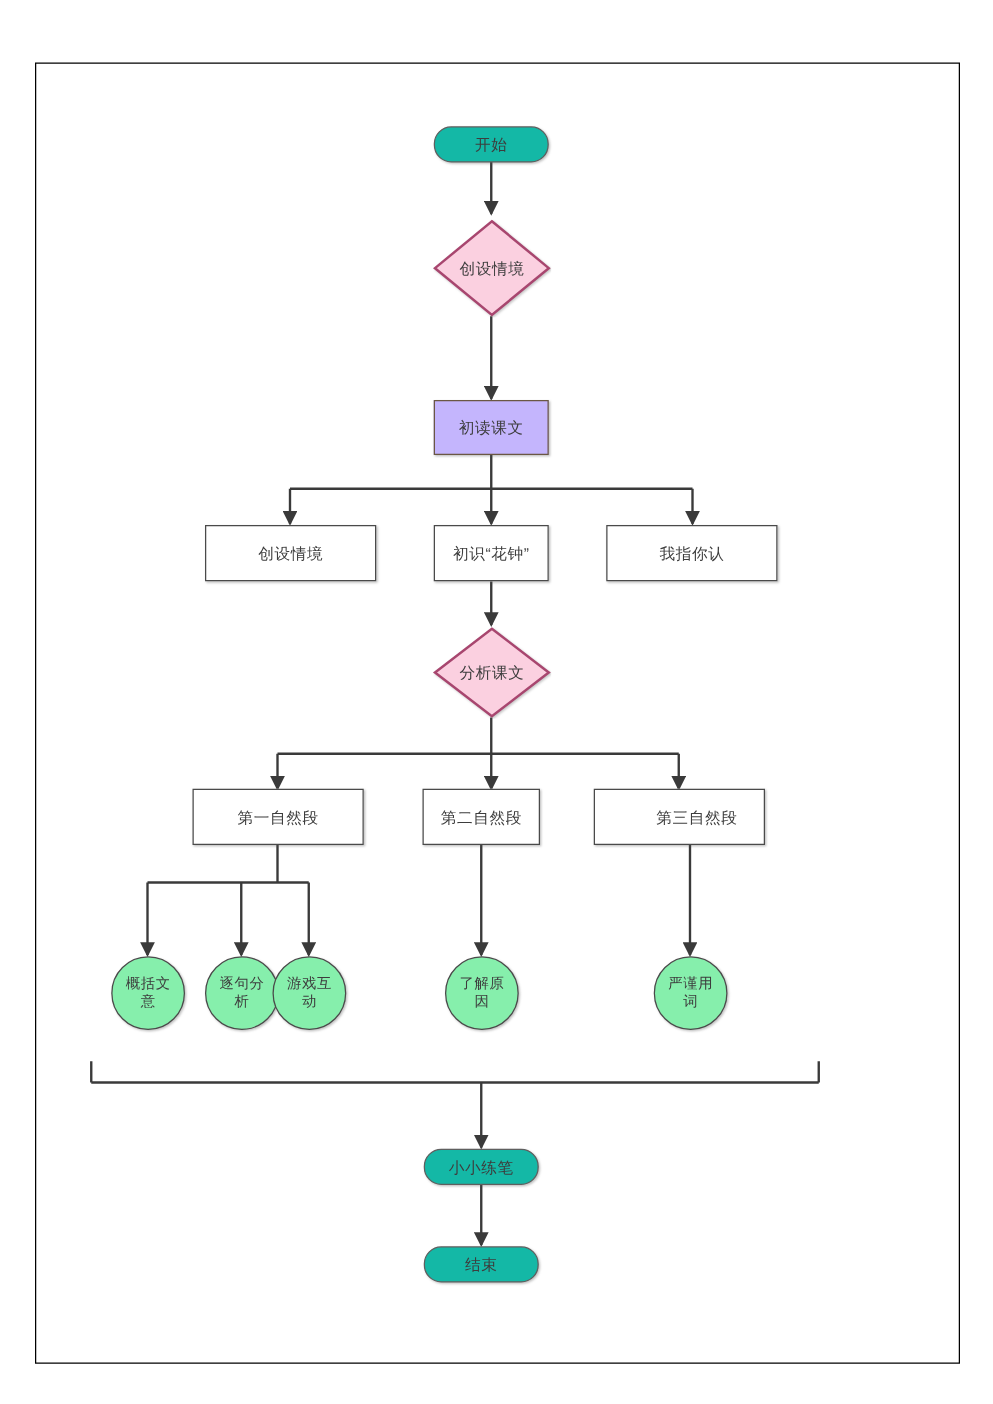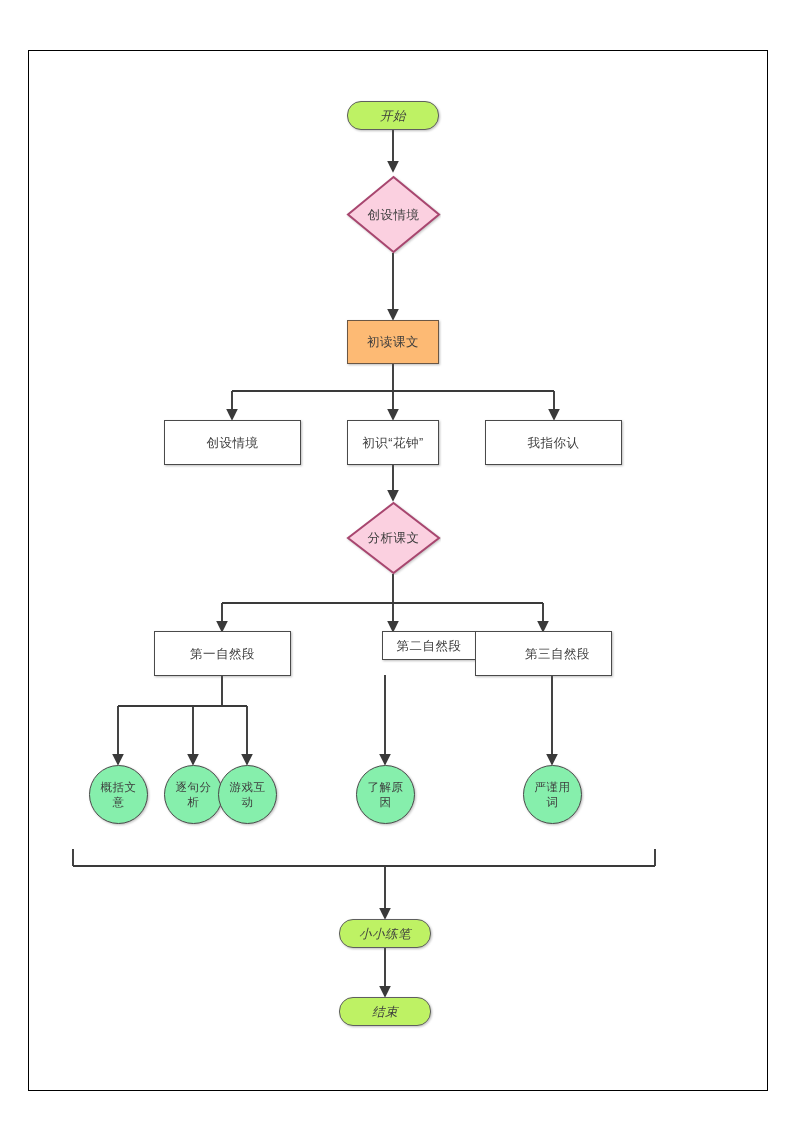--- a/index.html
+++ b/index.html
@@ -50,28 +50,27 @@
     filter: drop-shadow(1px 1px 1px rgba(90,90,90,0.40));
   }
 
   .node .label {
     display: block;
     white-space: pre-line;
     padding: 0 4px;
   }
 
   .n-terminator {
-    background: #bef264;
+    background: #14b8a6;
     border: 1.4px solid #5f5f5f;
     border-radius: 14px;
-    font-style: italic;
   }
 
   .n-process {
-    background: #fdba74;
+    background: #c4b5fd;
     border: 1.4px solid #6b5744;
   }
 
   .n-plain {
     background: #ffffff;
     border: 1.4px solid #4a4a4a;
   }
 
   .n-circle {
     background: #86efac;
@@ -205,21 +204,21 @@
     </div>
 
     <div class="node n-plain" style="left:456px; top:369px; width:137px; height:45px;">
       <span class="label">我指你认</span>
     </div>
 
     <div class="node n-plain" style="left:125px; top:580px; width:137px; height:45px;">
       <span class="label">第一自然段</span>
     </div>
 
-    <div class="node n-plain" style="left:309px; top:580px; width:94px; height:29px;margin-left:44px;">
+    <div class="node n-plain" style="left:309px; top:580px; width:94px; height:45px;">
       <span class="label">第二自然段</span>
     </div>
 
     <div class="node n-plain" style="left:446px; top:580px; width:137px; height:45px;padding-left:28px;">
       <span class="label">第三自然段</span>
     </div>
 
     <div class="node n-circle" style="left:60px; top:714px; width:59px; height:59px; font-size:11.5px;">
       <span class="label">概括文
 意</span>

